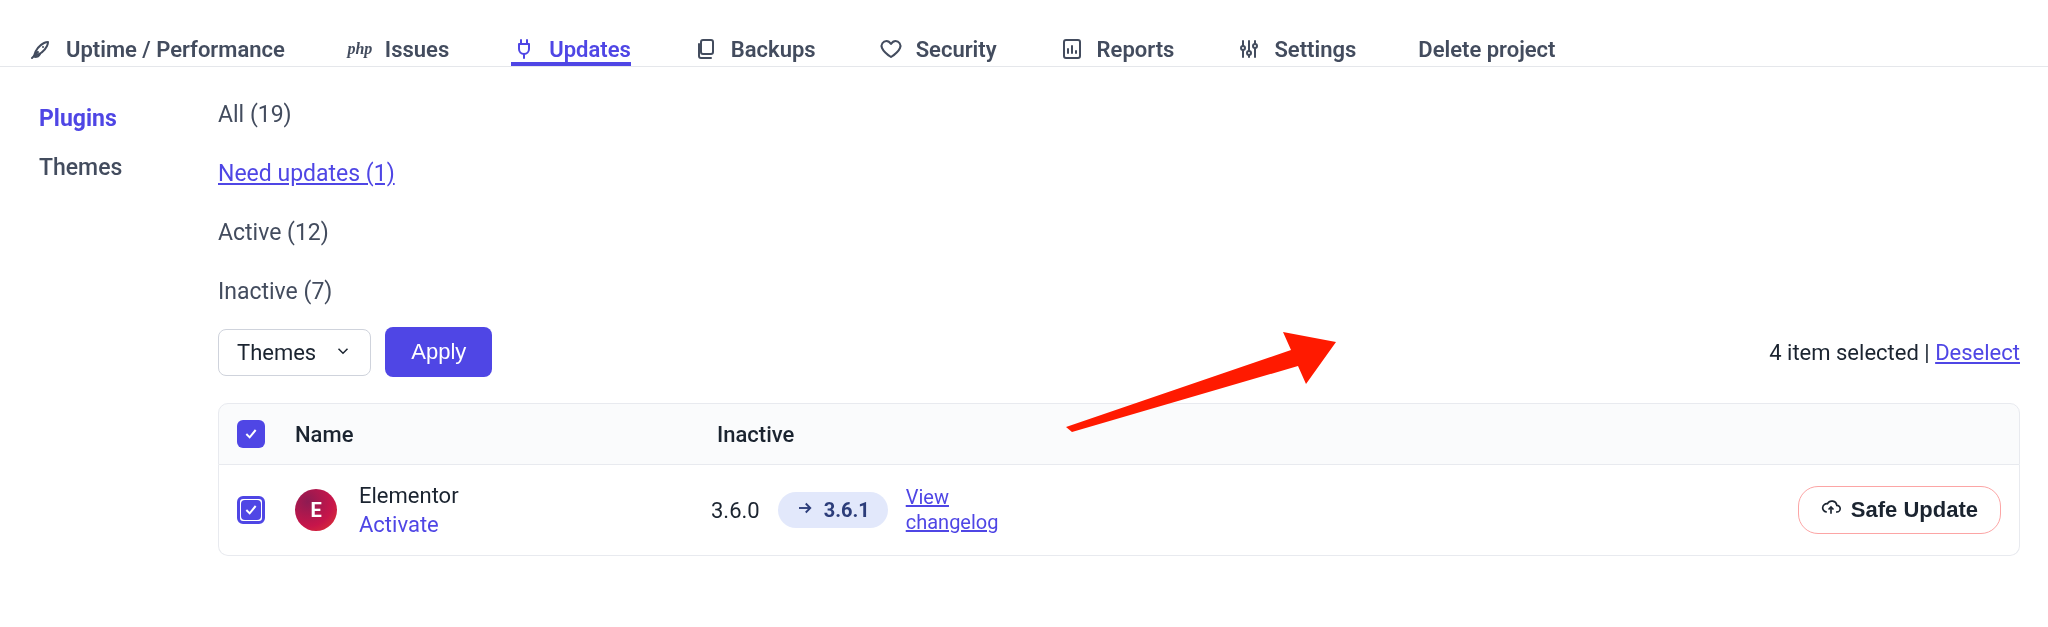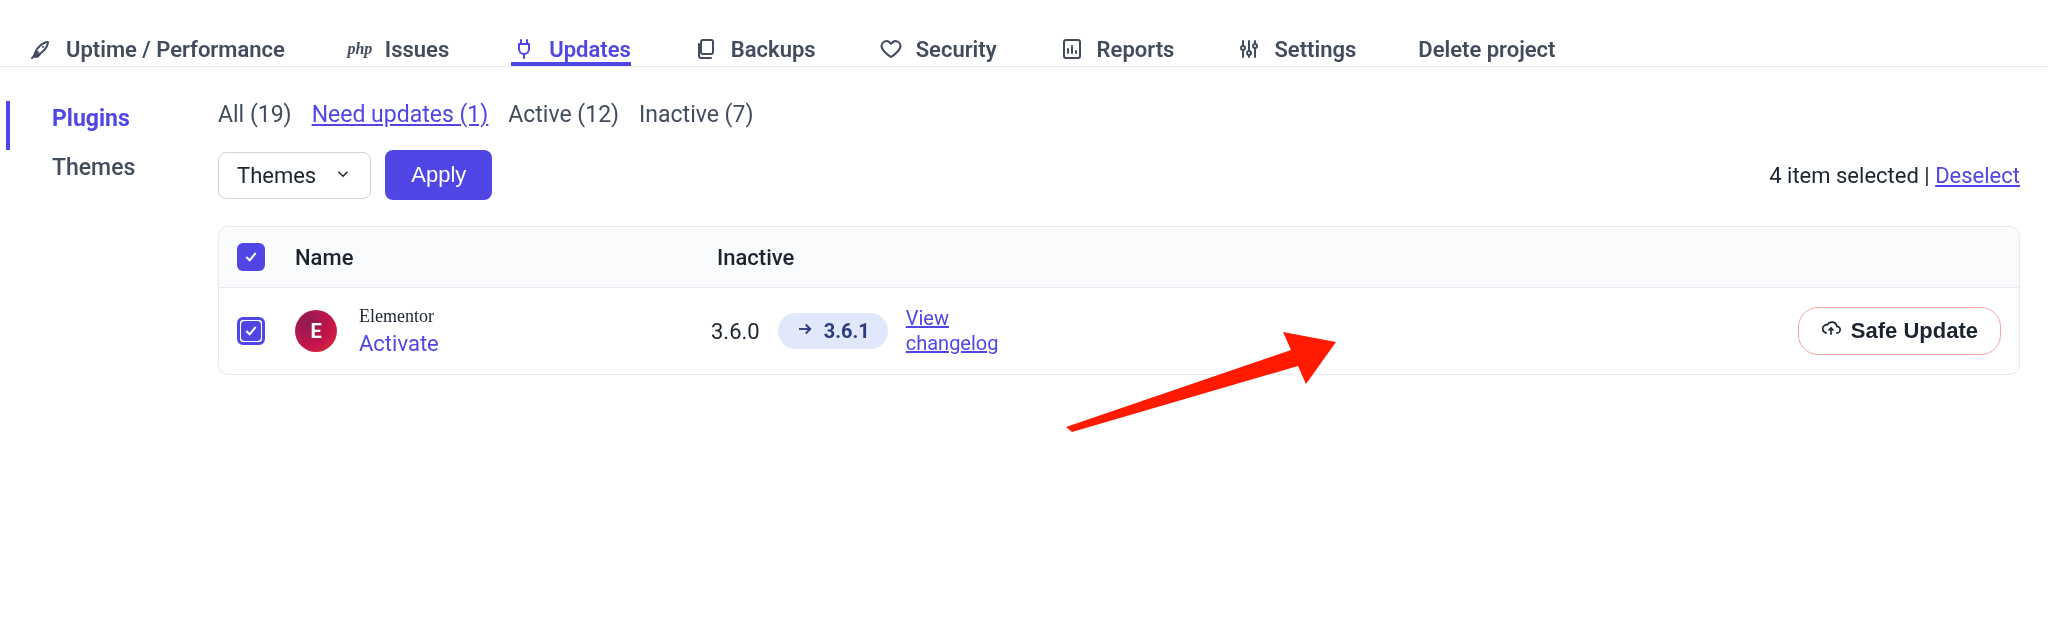--- a/index.html
+++ b/index.html
@@ -43,37 +43,37 @@
     box-sizing:border-box;
   }
   .tab.active{color:var(--primary);border-bottom-color:var(--primary);}
   .tab .ic{width:26px;height:26px;display:flex;align-items:center;justify-content:center;flex:0 0 auto;}
   .tab svg{width:24px;height:24px;stroke:var(--muted);fill:none;stroke-width:2;stroke-linecap:round;stroke-linejoin:round;}
   .tab.active svg{stroke:var(--primary);}
   .tab .php{font:italic 600 16px Georgia,serif;color:var(--muted);}
 
   
   .body{display:flex;padding-top:34px;}
-  .sidebar{width:218px;flex:0 0 218px;padding-left:32px;box-sizing:border-box;}
+  .sidebar{width:218px;flex:0 0 218px;padding-left:19px;box-sizing:border-box;}
   .side-item{
     font-size:23px;
     font-weight:700;
     color:var(--primary);
     padding:4px 0 18px 18px;
     border-left:4px solid var(--primary);
     margin-left:-26px;
     padding-left:42px;
     cursor:pointer;
   }
   .side-item.inactive{color:var(--muted);font-weight:500;border-left-color:transparent;}
 
   .main{flex:1;padding-right:28px;}
 
   
-  .filters{display:flex;gap:20px;font-size:23px;margin-bottom:22px;}
+  .filters{display:flex;gap:32px;font-size:23px;margin-bottom:22px;flex-direction:column;}
   .filter{color:var(--muted);cursor:pointer;}
   .filter.active{color:var(--primary);text-decoration:underline;}
 
   
   .actions{display:flex;align-items:center;gap:14px;margin-bottom:26px;}
   .select{
     display:flex;align-items:center;gap:18px;
     border:1px solid #cfd3dc;border-radius:8px;
     padding:10px 18px;background:#fff;cursor:pointer;font-size:22px;color:var(--txt);
   }
@@ -109,21 +109,21 @@
     border:1px solid var(--row-border);border-top:none;border-radius:0 0 10px 10px;
     padding:18px;gap:22px;
   }
   .plugin-logo{
     width:42px;height:42px;border-radius:50%;
     background:radial-gradient(circle at 30% 30%,#8e1b52,#c7154a 60%,#e03a2f);
     color:#fff;display:flex;align-items:center;justify-content:center;
     font-weight:700;font-size:20px;
   }
   .plugin-meta{display:flex;flex-direction:column;gap:4px;}
-  .plugin-name{font-size:18px;color:var(--txt);font-family:Liberation Serif, serif;}
+  .plugin-name{font-size:22px;color:var(--txt);}
   .plugin-action{font-size:22px;color:var(--primary);cursor:pointer;}
   .ver-cell{display:flex;align-items:center;gap:18px;}
   .ver-old{font-size:22px;color:var(--txt);}
   .ver-pill{
     display:flex;align-items:center;gap:10px;background:var(--pill-bg);
     border-radius:999px;padding:6px 18px;color:#2c3d7a;font-weight:700;font-size:20px;
   }
   .ver-pill svg{width:18px;height:18px;stroke:#2c3d7a;stroke-width:2.5;fill:none;}
   .changelog{color:var(--primary);text-decoration:underline;font-size:20px;line-height:1.25;max-width:110px;cursor:pointer;}
   .row-flex{flex:1;}

